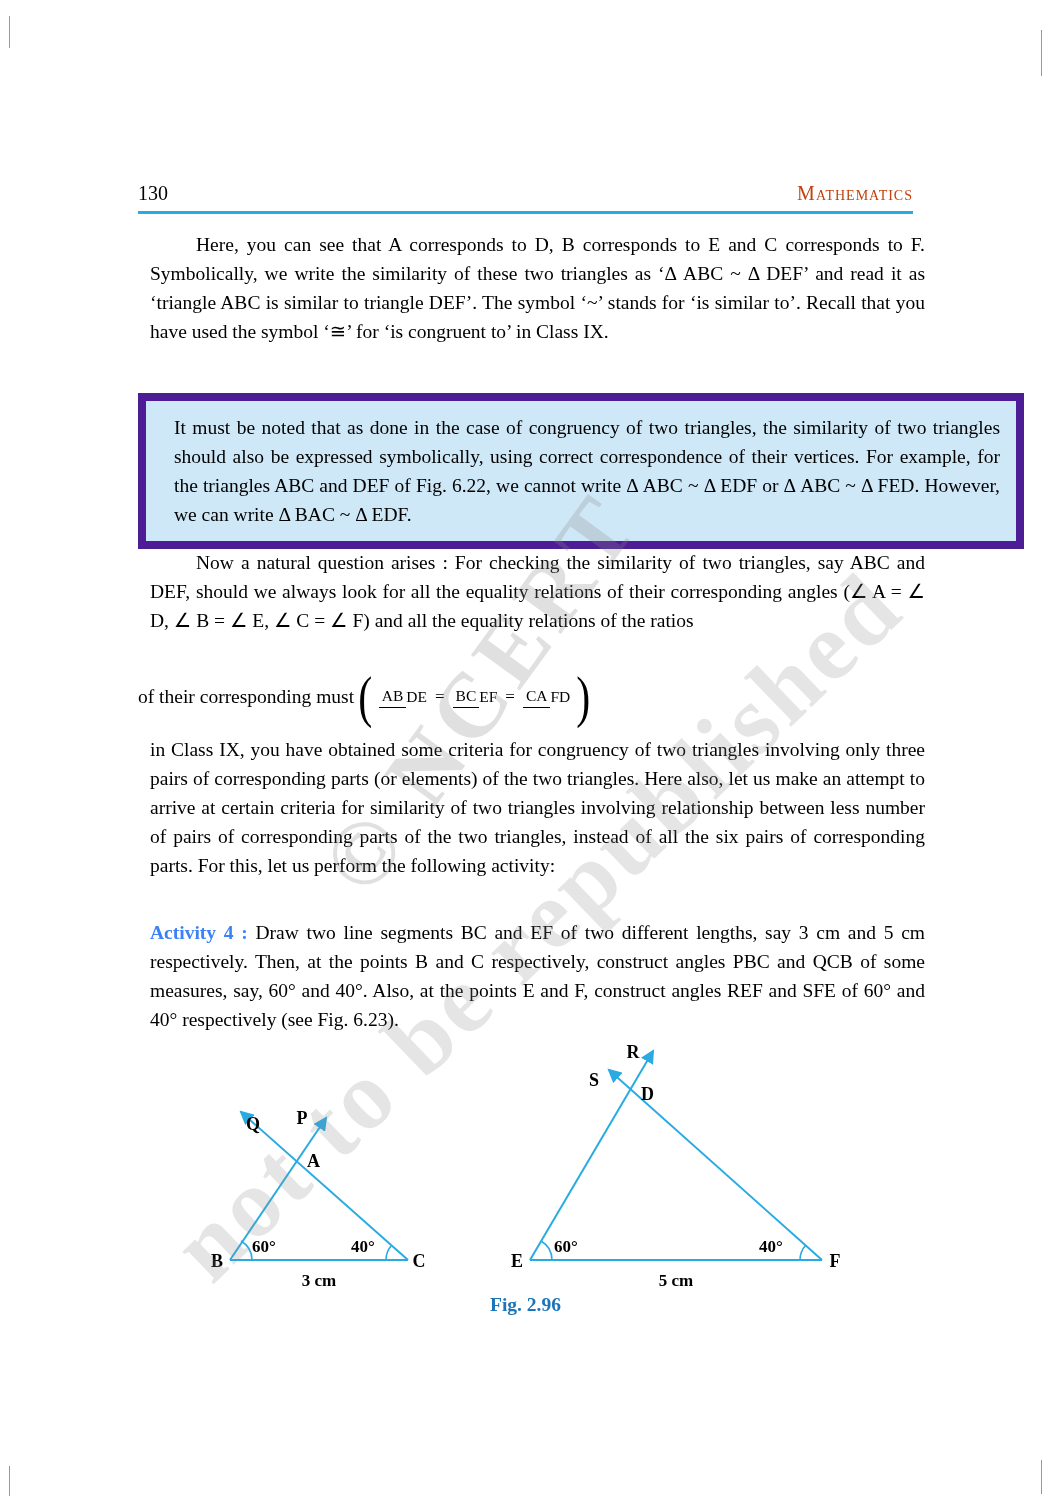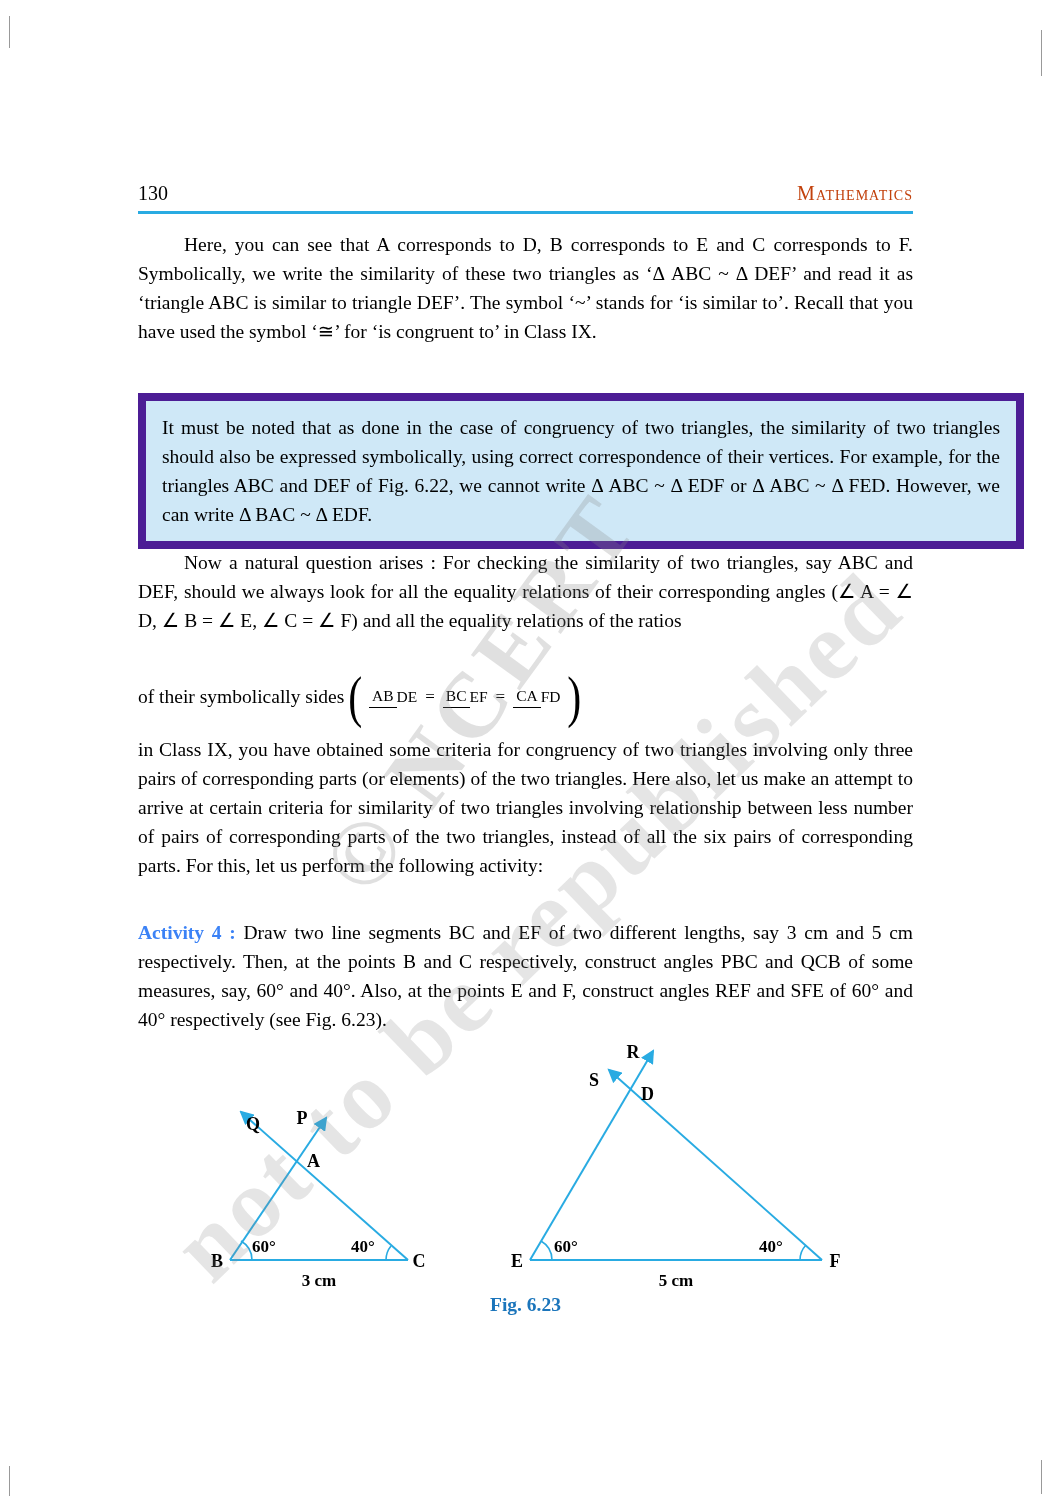--- a/index.html
+++ b/index.html
@@ -9,21 +9,21 @@
   .page { position:relative; width:1050px; height:1500px; background:#fff; overflow:hidden; }
   .abs { position:absolute; }
 
   
   .header { left:138px; top:182px; width:775px; display:flex; justify-content:space-between; align-items:center; z-index:2; }
   .page-num { font-size:20px; }
   .book-title { font-size:20px; font-variant:small-caps; letter-spacing:1px; color:#c2410c; }
   .header-rule { left:138px; top:211px; width:775px; height:3px; background:#29abe2; z-index:2; }
 
   
-  .body-text { font-size:19.5px; line-height:29px; text-align:justify; z-index:2; }
+  .body-text { font-size:19.5px; line-height:29px; text-align:justify; z-index:2;margin-left:12px; }
   .w { width:775px; left:138px; }
   .indent { text-indent:46px; }
 
   
   .note-box { left:138px; top:393px; width:886px; background:#cfe8f7; border:8px solid #4c1d95;
               padding:12px 16px; z-index:2; }
 
   
   .math-row { left:138px; top:664px; width:780px; height:66px; display:flex; align-items:center;
               white-space:nowrap; font-size:19.5px; z-index:2; }
@@ -82,21 +82,21 @@
 
   <p class="abs body-text w indent" style="top:230px;">Here, you can see that A corresponds to D, B corresponds to E and C corresponds to F. Symbolically, we write the similarity of these two triangles as ‘Δ ABC ~ Δ DEF’ and read it as ‘triangle ABC is similar to triangle DEF’. The symbol ‘~’ stands for ‘is similar to’. Recall that you have used the symbol ‘≅’ for ‘is congruent to’ in Class IX.</p>
 
   <div class="abs note-box">
     <p class="body-text">It must be noted that as done in the case of congruency of two triangles, the similarity of two triangles should also be expressed symbolically, using correct correspondence of their vertices. For example, for the triangles ABC and DEF of Fig. 6.22, we cannot write Δ ABC ~ Δ EDF or Δ ABC ~ Δ FED. However, we can write Δ BAC ~ Δ EDF.</p>
   </div>
 
   <p class="abs body-text w indent" style="top:548px;">Now a natural question arises : For checking the similarity of two triangles, say ABC and DEF, should we always look for all the equality relations of their corresponding angles (∠ A = ∠ D, ∠ B = ∠ E, ∠ C = ∠ F) and all the equality relations of the ratios</p>
 
   <div class="abs math-row">
-    <span>of their symbolically sides</span>
+    <span>of their corresponding must</span>
     <span class="paren">(</span>
     <span class="frac">
       <span class="num">AB</span>
       <span class="den">DE</span>
     </span>
     <span class="eq">=</span>
     <span class="frac">
       <span class="num">BC</span>
       <span class="den">EF</span>
     </span>
@@ -144,16 +144,16 @@
     <text x="468" y="20" class="fig-label" text-anchor="middle">R</text>
     <text x="429" y="48" class="fig-label" text-anchor="middle">S</text>
     <text x="476" y="62" class="fig-label" text-anchor="start">D</text>
     <text x="352" y="229" class="fig-label" text-anchor="middle">E</text>
     <text x="670" y="229" class="fig-label" text-anchor="middle">F</text>
     <text x="401" y="214" class="fig-angle" text-anchor="middle">60°</text>
     <text x="606" y="214" class="fig-angle" text-anchor="middle">40°</text>
     <text x="511" y="248" class="fig-dim" text-anchor="middle">5 cm</text>
   </svg>
 
-  <div class="abs fig-caption">Fig. 6.23</div>
+  <div class="abs fig-caption">Fig. 2.96</div>
 
 
 </div>
 
 </body></html>

